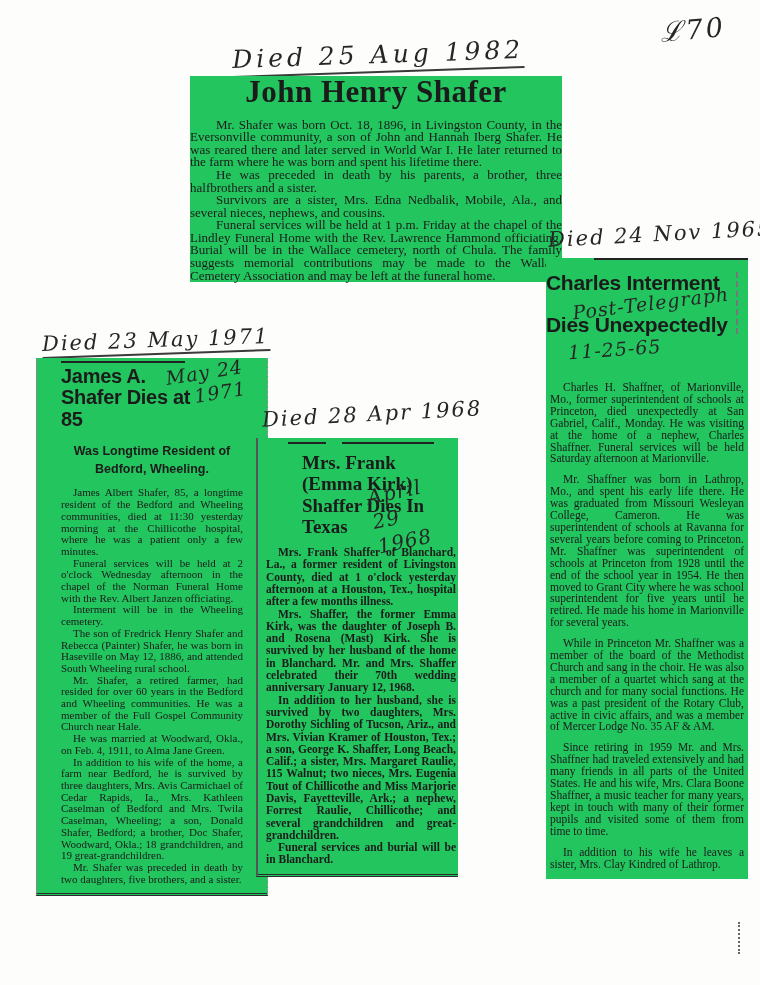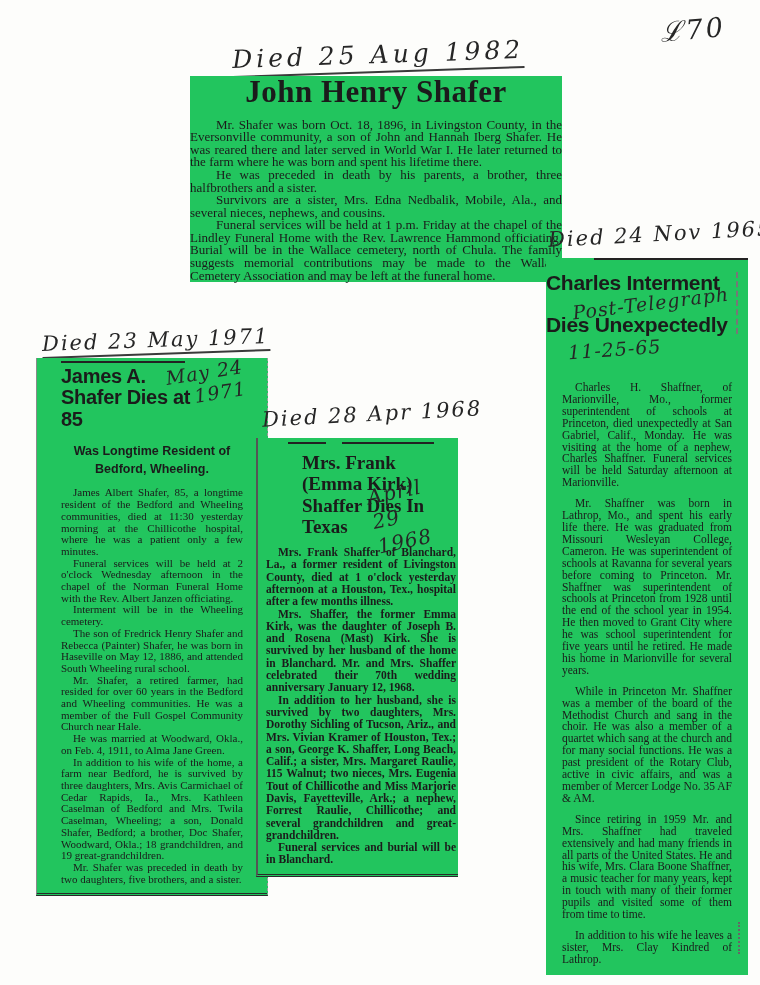--- a/index.html
+++ b/index.html
@@ -75,21 +75,21 @@
   .head4wrap{position:relative;height:112px;}
   .h4line{
     position:absolute;left:0;
     font:800 21px/1 "Liberation Sans",sans-serif;letter-spacing:-.3px;
   }
   .h4a{top:2px;}
   .h4b{top:44px;}
   .n-post{left:26px;top:22px;font-size:19px;transform:rotate(-7deg);}
   .n-date4{left:22px;top:68px;font-size:19px;transform:rotate(-4deg);letter-spacing:3px;}
   .b4{font-size:11.5px;line-height:11.9px;text-align:justify;}
-  .b4 p{margin:0 16px 9px;text-indent:13px;}
+  .b4 p{margin:0 4px 9px;text-indent:13px;}
   
   .edge-mark{position:absolute;width:0;}
   .m1{left:736px;top:272px;height:62px;border-left:2px dashed #777;}
   .m2{left:738px;top:922px;height:32px;border-left:2px dotted #666;}
 </style>
 </head>
 <body>
 
 <div class="page">
 

